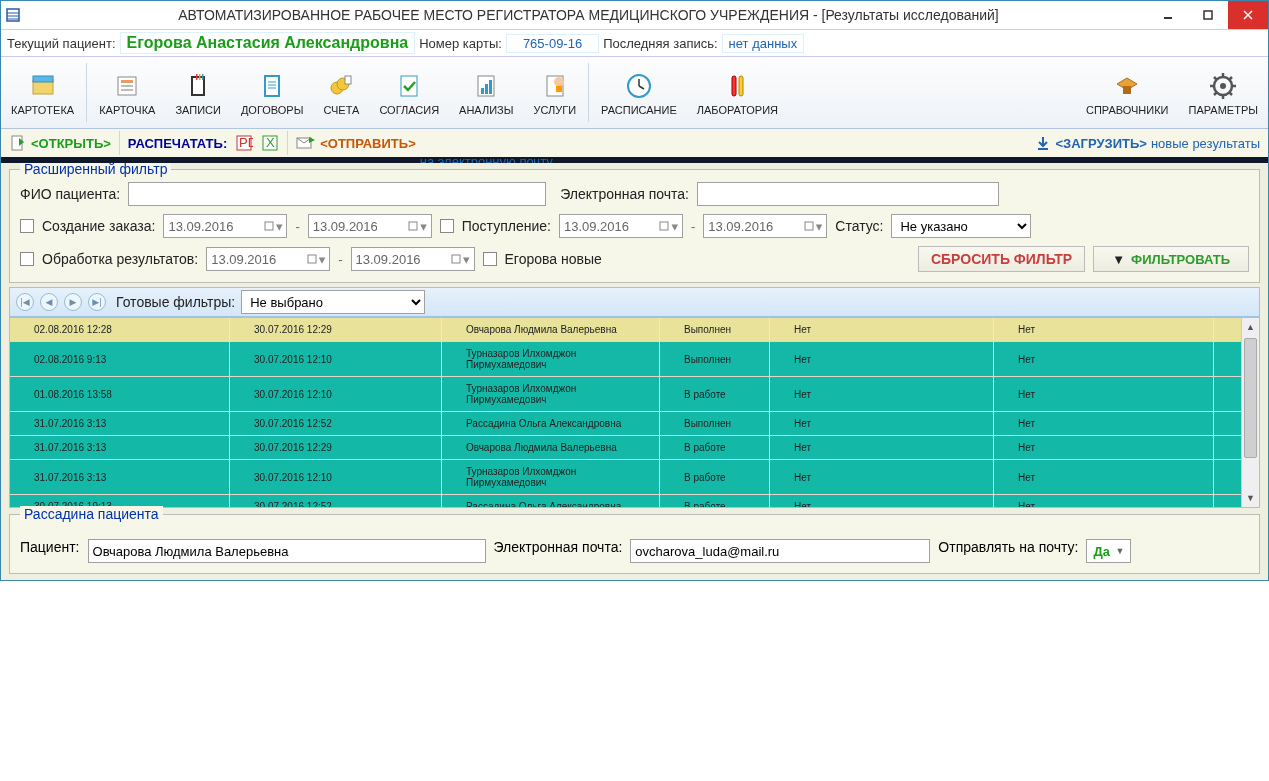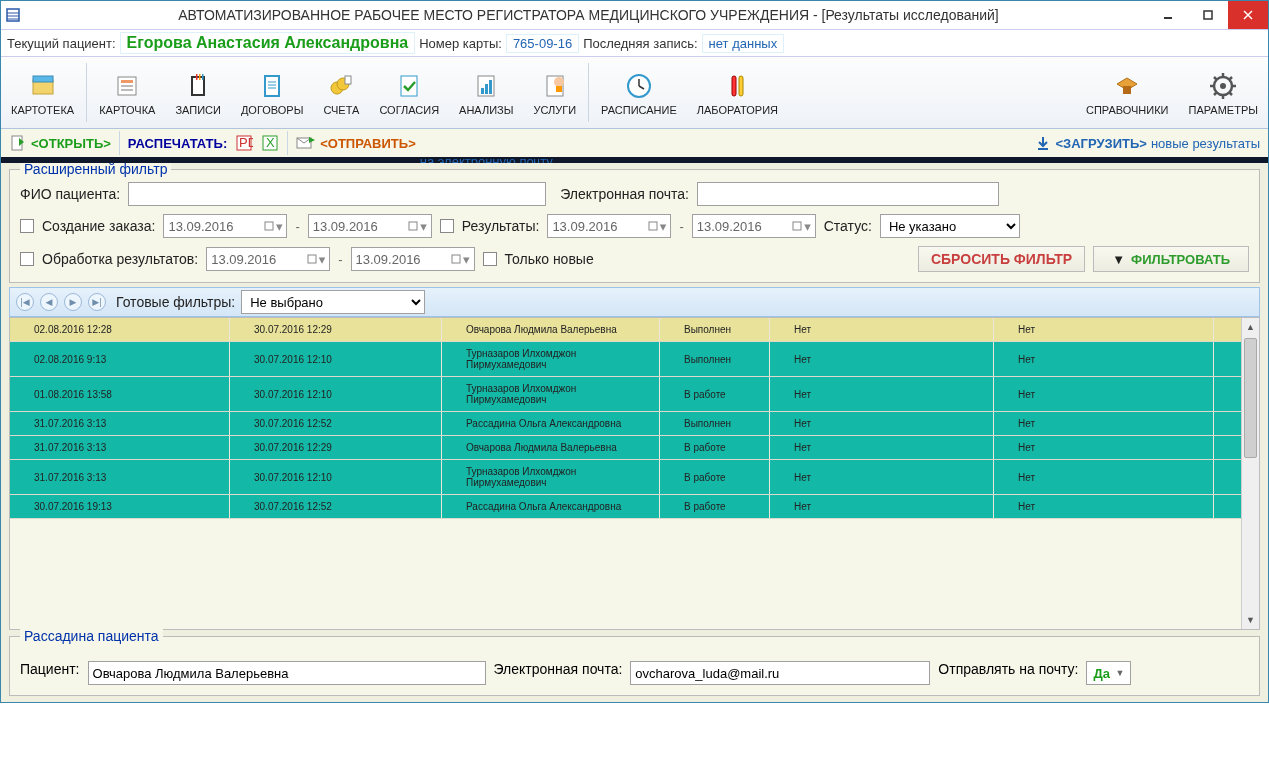--- a/index.html
+++ b/index.html
@@ -1,27 +1,27 @@
 <!DOCTYPE html>
 <html><head>
 <meta charset="utf-8">
 <style>
 * { box-sizing: border-box; font-family: Tahoma, Arial, sans-serif; font-size: 13px; }
 body { margin: 0; background: #fff; }
-.window { width: 1269px; height: 703px; border: 1px solid #3a87ad; display: flex; flex-direction: column; overflow: hidden; }
+.window { width: 1269px; height: 581px; border: 1px solid #3a87ad; display: flex; flex-direction: column; overflow: hidden; }
 .titlebar { height: 28px; background: #fff; display: flex; align-items: center; padding-left: 4px; }
 .titlebar .appicon { width:16px; height:16px; margin-right:8px; color:#2a5aa8; }
 .titlebar .title { flex:1; text-align:center; font-size:14px; color:#333; }
 .titlebar .winbtns { display:flex; }
 .titlebar .winbtn { width:40px; height:28px; display:flex; align-items:center; justify-content:center; color:#333; }
 .titlebar .winbtn.close { background:#d9302b; color:#fff; }
 .patientbar { height:28px; border-top:1px solid #cce; border-bottom:1px solid #cce; display:flex; align-items:center; padding:0 6px; font-size:14px; gap:4px; }
 .patientbar .lbl { color:#333; }
 .patientbar .name { color:#1a9e1a; font-weight:bold; font-size:16px; border:1px solid #def0f9; padding:1px 6px; }
-.patientbar .card  { color:#2265b3; border:1px solid #def0f9; padding:1px 6px; }
+.patientbar .card  { color:#2265b3; border:1px solid #def0f9; padding:1px 16px; }
 .patientbar .nodata{ color:#2265b3; border:1px solid #def0f9; padding:1px 6px; }
 .ribbon { height:72px; background:linear-gradient(#fdfdfd,#eef2f7); border-bottom:1px solid #b0c4de; display:flex; align-items:stretch; }
 .ribbon .item { display:flex; flex-direction:column; align-items:center; justify-content:center; padding:4px 10px; cursor:pointer; }
 .ribbon .sep { width:1px; background:#cbd6e4; margin:6px 2px; }
 .ribbon .icon { width:32px; height:32px; display:flex; align-items:center; justify-content:center; }
 .ribbon .label { font-size:11px; color:#222; margin-top:2px; text-align:center; }
 .ribbon .spacer { flex:1; }
 .actionbar { height:34px; background:#f6f6e9; border-bottom:6px solid #0f172a; display:flex; align-items:center; padding:0 8px; gap:8px; font-size:14px; }
 .actionbar .sep { width:1px; height:24px; background:#cbd6e4; }
 .actionbar .open { color:#1a9e1a; font-weight:bold; }
@@ -325,21 +325,21 @@
           </div>
         <span style="color:#666">-</span>
         <div class="dateinput">
             <span>13.09.2016</span>
             <svg width="10" height="10">
               <rect x="1" y="1" width="8" height="8" fill="none" stroke="#888"></rect>
             </svg>
             <span style="flex:0;margin-left:2px;color:#888">▾</span>
           </div>
         <span class="checkbox"></span>
-        <label>Результаты:</label>
+        <label>Поступление:</label>
         <div class="dateinput">
             <span>13.09.2016</span>
             <svg width="10" height="10">
               <rect x="1" y="1" width="8" height="8" fill="none" stroke="#888"></rect>
             </svg>
             <span style="flex:0;margin-left:2px;color:#888">▾</span>
           </div>
         <span style="color:#666">-</span>
         <div class="dateinput">
             <span>13.09.2016</span>
@@ -363,21 +363,21 @@
           </div>
         <span style="color:#666">-</span>
         <div class="dateinput">
             <span>13.09.2016</span>
             <svg width="10" height="10">
               <rect x="1" y="1" width="8" height="8" fill="none" stroke="#888"></rect>
             </svg>
             <span style="flex:0;margin-left:2px;color:#888">▾</span>
           </div>
         <span class="checkbox"></span>
-        <label class="only-new">Только новые</label>
+        <label class="only-new">Егорова новые</label>
         <span style="flex:1"></span>
         <button class="btn-reset">СБРОСИТЬ ФИЛЬТР</button>
         <button class="btn-filter"><span class="funnel">▼</span><span>ФИЛЬТРОВАТЬ</span></button>
       </div>
     </div>
 
     <div class="presetbar">
       <span class="navbtn">|◀</span>
       <span class="navbtn">◀</span>
       <span class="navbtn">▶</span>

